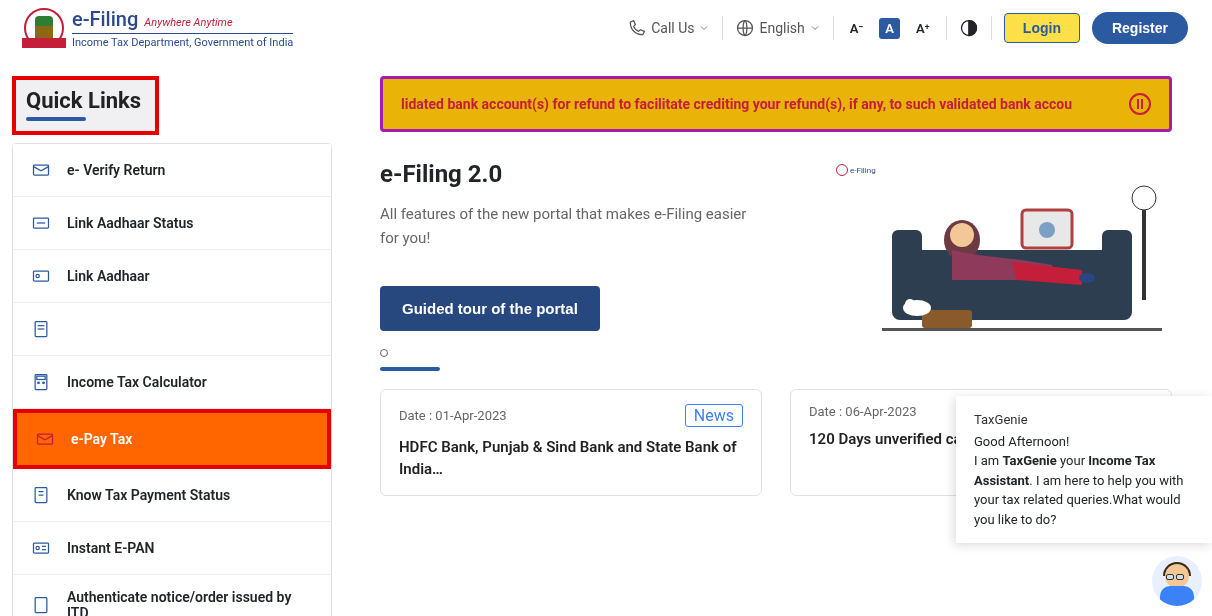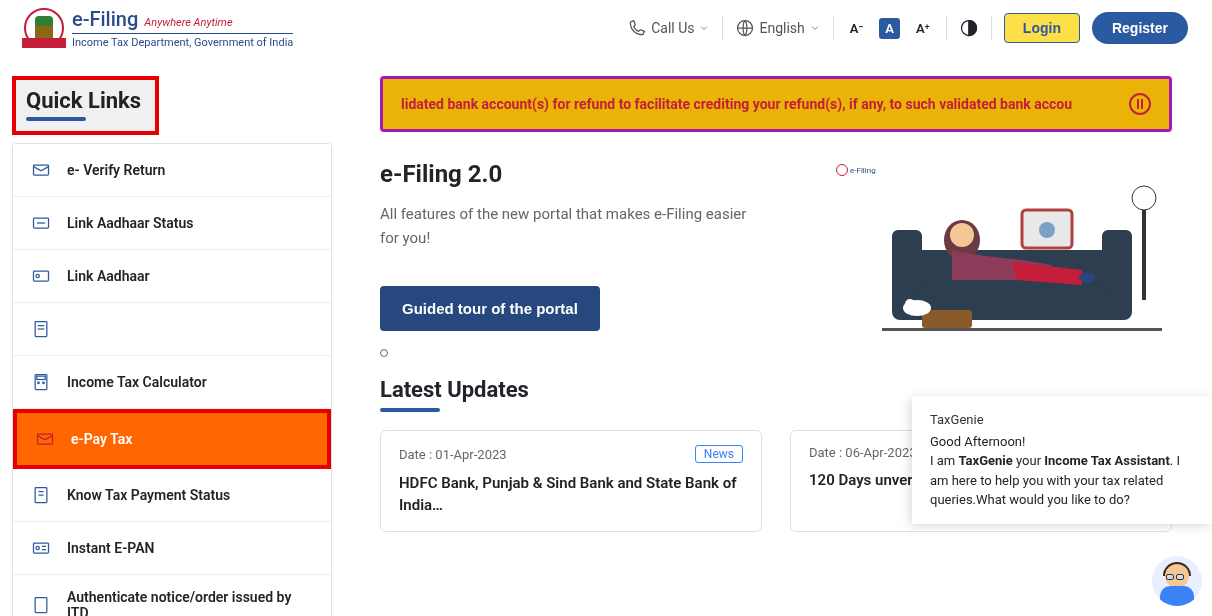--- a/index.html
+++ b/index.html
@@ -54,25 +54,25 @@
 .hero-img-logo { position:absolute; top:4px; left:4px; font-size:8px; color:#2c4a8b; display:flex; align-items:center; gap:2px; }
 .hero-img-logo::before { content:""; width:10px;height:10px;border:1px solid #c41e3a;border-radius:50%;display:inline-block;}
 .couch-scene { position:absolute; bottom:0; right:0; width:300px; height:160px; }
 
 .updates-title { font-size:22px; font-weight:700; margin-top:16px; }
 .updates-underline { width:60px; height:4px; background:#2c5aa0; border-radius:2px; margin:6px 0 18px; }
 .updates-grid { display:flex; gap:28px; }
 .update-card { flex:1; border:1px solid #e0e0e0; border-radius:6px; padding:14px 18px; min-height:100px; }
 .update-meta { display:flex; align-items:center; justify-content:space-between; margin-bottom:10px; }
 .update-date { font-size:13px; color:#666; }
-.badge-news { border:1px solid #3b82f6; color:#3b82f6; font-size:12px; padding:1px 8px; border-radius:3px; }
+.badge-news { border:1px solid #3b82f6; color:#3b82f6; font-size:16px; padding:1px 8px; border-radius:3px; }
 .update-headline { font-size:15px; font-weight:600; line-height:1.45; color:#222; }
 
 
-.chat { position:absolute; right:0; top:396px; width:300px; background:#fff; box-shadow:-2px 2px 10px rgba(0,0,0,0.15); padding:14px 14px 14px 18px; font-size:13px; line-height:1.5; }
+.chat { position:absolute; right:0; top:396px; width:256px; background:#fff; box-shadow:-2px 2px 10px rgba(0,0,0,0.15); padding:14px 14px 14px 18px; font-size:13px; line-height:1.5; }
 .chat-title { font-weight:400; color:#333; margin-bottom:2px; }
 .chat strong { font-weight:700; }
 .avatar { position:absolute; right:10px; bottom:10px; width:50px; height:50px; border-radius:50%; background:#e8f0ff; display:flex; align-items:flex-end; justify-content:center; overflow:hidden; }
 .avatar-head { width:24px; height:24px; background:#f4c896; border-radius:50%; position:absolute; top:8px; }
 .avatar-hair { width:28px;height:14px;background:#3a2a1a;border-radius:14px 14px 0 0;position:absolute;top:6px;}
 .avatar-body { width:34px; height:20px; background:#3b82f6; border-radius:10px 10px 0 0; position:absolute; bottom:0;}
 .avatar-glasses { width:22px;height:6px;position:absolute;top:18px;display:flex;gap:2px;}
 .avatar-glasses span{width:8px;height:6px;border:1px solid #333;border-radius:2px;background:#cde;}
 
 .icon-svg { width:20px; height:20px; stroke:currentColor; fill:none; stroke-width:1.5; }
@@ -259,21 +259,20 @@
           <path d="M140 82 L210 90 L210 105 L145 100 Z" fill="#c41e3a"></path>
           <ellipse cx="215" cy="98" rx="8" ry="5" fill="#27487f"></ellipse>
           <rect x="50" y="130" width="50" height="18" rx="3" fill="#8b5a2b"></rect>
           <ellipse cx="45" cy="128" rx="14" ry="8" fill="#fff"></ellipse>
           <circle cx="38" cy="124" r="5" fill="#fff"></circle>
           <rect x="10" y="148" width="280" height="3" fill="#555"></rect>
         </svg>
       </div>
     </div>
 
-    <div class="updates-title">Latest Updates</div>
     <div class="updates-underline"></div>
     <div class="updates-grid">
       <div class="update-card">
         <div class="update-meta">
           <span class="update-date">Date : 01-Apr-2023</span>
           <span class="badge-news">News</span>
         </div>
         <div class="update-headline">HDFC Bank, Punjab &amp; Sind Bank and State Bank of India…</div>
       </div>
       <div class="update-card">

